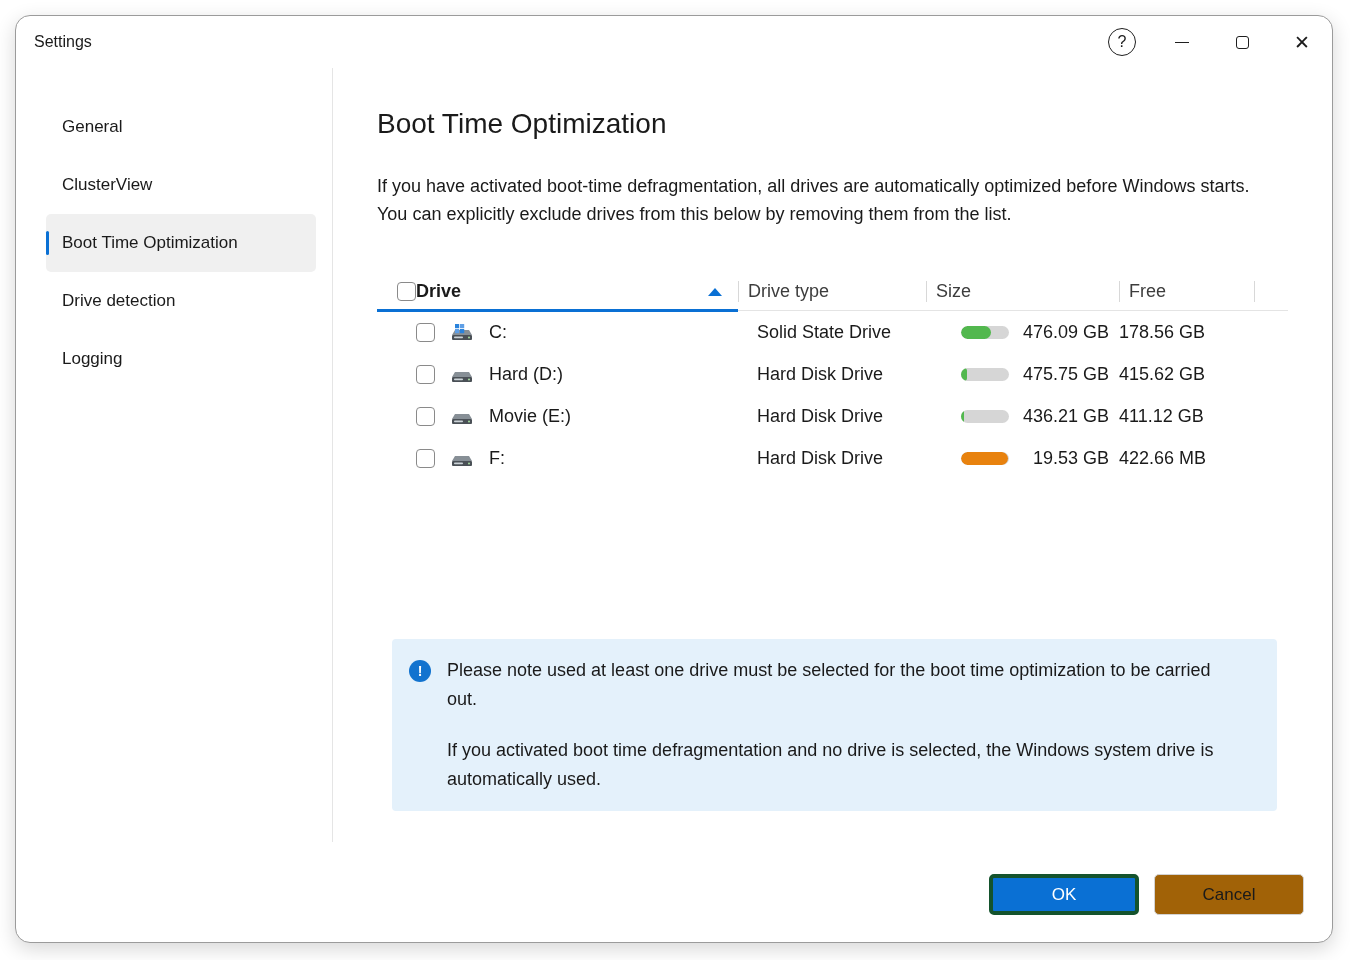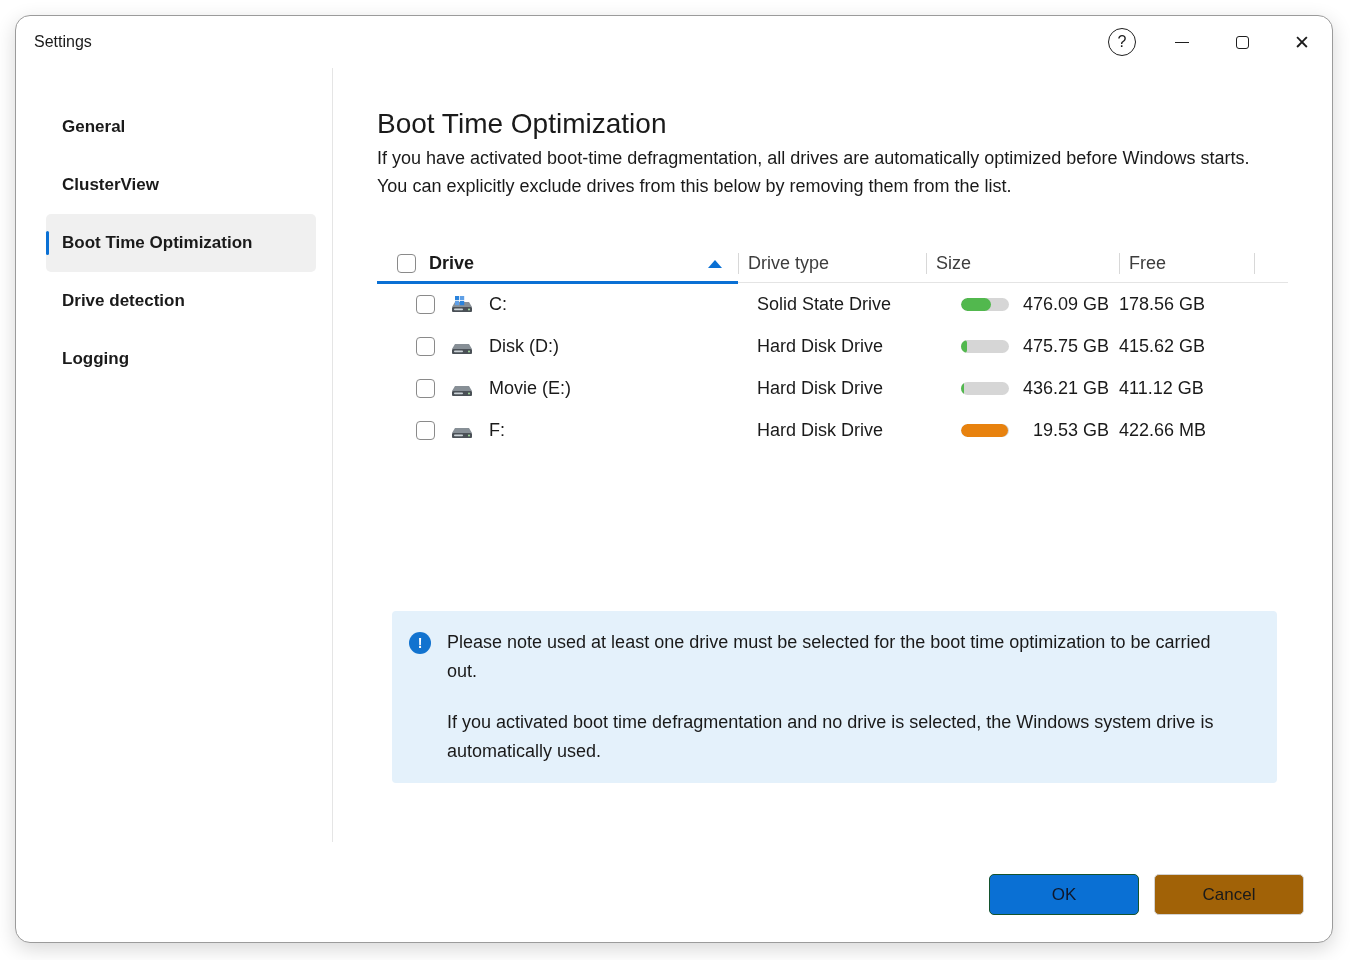--- a/index.html
+++ b/index.html
@@ -30,52 +30,52 @@
   .help-circle {
     width: 28px; height: 28px; border: 1.7px solid #1f1f1f; border-radius: 50%;
     display: flex; align-items: center; justify-content: center; font-size: 16px;
   }
   .min-glyph { width: 14px; height: 0; border-top: 1.7px solid #1f1f1f; display: block; }
   .max-glyph { width: 13px; height: 13px; border: 1.6px solid #1f1f1f; border-radius: 3px; display: block; }
   .close-glyph { font-size: 19px; font-weight: 300; line-height: 1; }
   
   .win-body { flex: 1; display: flex; position: relative; min-height: 0; }
   .divider { position: absolute; left: 316px; top: 0; bottom: 100px; width: 1px; background: #e5e5e5; }
-  .sidebar { flex: 0 0 316px; padding-top: 30px; font-weight: bold; }
+  .sidebar { flex: 0 0 316px; padding-top: 30px; }
   .side-item {
     height: 58px; margin: 0 16px 0 30px; padding-left: 16px;
     display: flex; align-items: center; font-size: 17px;
     border-radius: 5px; position: relative; cursor: default;
   }
   .side-item.selected { background: #f0f0f0; }
   .accent-pill {
     display: none; position: absolute; left: 0; top: 50%; transform: translateY(-50%);
     width: 3px; height: 24px; border-radius: 2px; background: #0a70d4;
   }
   .side-item.selected .accent-pill { display: block; }
   
   main { flex: 1; padding: 40px 0 0 45px; min-width: 0; }
   .page-title { font-size: 28px; font-weight: 400; margin: 0; }
-  .description { margin-top: 4px; font-size: 18px; line-height: 28px; max-width: 880px; }
+  .description { margin-top: 32px; font-size: 18px; line-height: 28px; max-width: 880px; }
   
   .drive-table { margin-top: 45px; width: 911px; }
   .thead, .trow {
     display: grid;
     grid-template-columns: 361px 188px 193px 135px 34px;
     align-items: center;
   }
   .thead { height: 38px; border-bottom: 1px solid #e4e4e4; }
   .th {
     position: relative; height: 100%; display: flex; align-items: center;
     padding-left: 10px; font-size: 18px; color: #3d3d3d;
   }
   .th + .th::before {
     content: ""; position: absolute; left: 0; top: 8px; bottom: 8px; width: 1px; background: #d8d8d8;
   }
-  .th-drive { color: #1a1a1a; font-weight: 700; padding-left: 20px; gap: 13px; }
+  .th-drive { color: #1a1a1a; font-weight: 700; padding-left: 20px; }
   .th-drive::after {
     content: ""; position: absolute; left: 0; right: 0; bottom: -2px; height: 3px; background: #0a70d4;
   }
   .sort-arrow {
     margin-left: auto; margin-right: 16px; width: 0; height: 0;
     border-left: 7px solid transparent; border-right: 7px solid transparent;
     border-bottom: 8px solid #0a70d4;
   }
   .trow { height: 42px; font-size: 18px; }
   .cell-drive { display: flex; align-items: center; gap: 14px; padding-left: 39px; }
@@ -108,21 +108,21 @@
   }
   .info-text { font-size: 18px; line-height: 29px; max-width: 790px; }
   .info-text p { margin: 0; }
   .info-text p + p { margin-top: 22px; }
   
   .footer { position: absolute; right: 28px; bottom: 27px; display: flex; gap: 15px; }
   .btn {
     width: 150px; height: 41px; font-size: 17px; border-radius: 5px;
     font-family: "Liberation Sans", sans-serif; cursor: default;
   }
-  .btn-primary { background: #0a70d4; color: #0f172a; border: 1px solid #14532d; }
+  .btn-primary { background: #0a70d4; color: #ffffff; border: 4px solid #14532d; }
   .btn-secondary { background: #a16207; color: #1a1a1a; border: 1px solid #d2d2d2; }
 </style>
 </head>
 <body>
 
 <div class="window">
 
   <div class="titlebar">
     <div class="window-title">Settings</div>
     <div class="window-controls">
@@ -214,21 +214,21 @@
           <div class="cell-drive">
             <span class="checkbox"></span>
             <span class="drive-icon">
               <svg width="26" height="18" viewBox="0 0 26 18">
                 <path d="M6 7 L20 7 L23 12 L3 12 Z" fill="#878f96"></path>
                 <rect x="3" y="12" width="20" height="5" rx="1" fill="#4a5056"></rect>
                 <rect x="5" y="13.6" width="9" height="1.6" rx="0.8" fill="#ccd3d8"></rect>
                 <circle cx="20" cy="14.4" r="1" fill="#a8e0a0"></circle>
               </svg>
             </span>
-            <span class="drive-label">Disk (D:)</span>
+            <span class="drive-label">Hard (D:)</span>
           </div>
           <div class="cell-type">Hard Disk Drive</div>
           <div class="cell-size">
             <span class="bar">
                 <span class="bar-fill" style="width: 13%; background: rgb(82, 184, 78);"></span>
               </span>
             <span class="size-text">475.75 GB</span>
           </div>
           <div class="cell-free">415.62 GB</div>
         </div>

